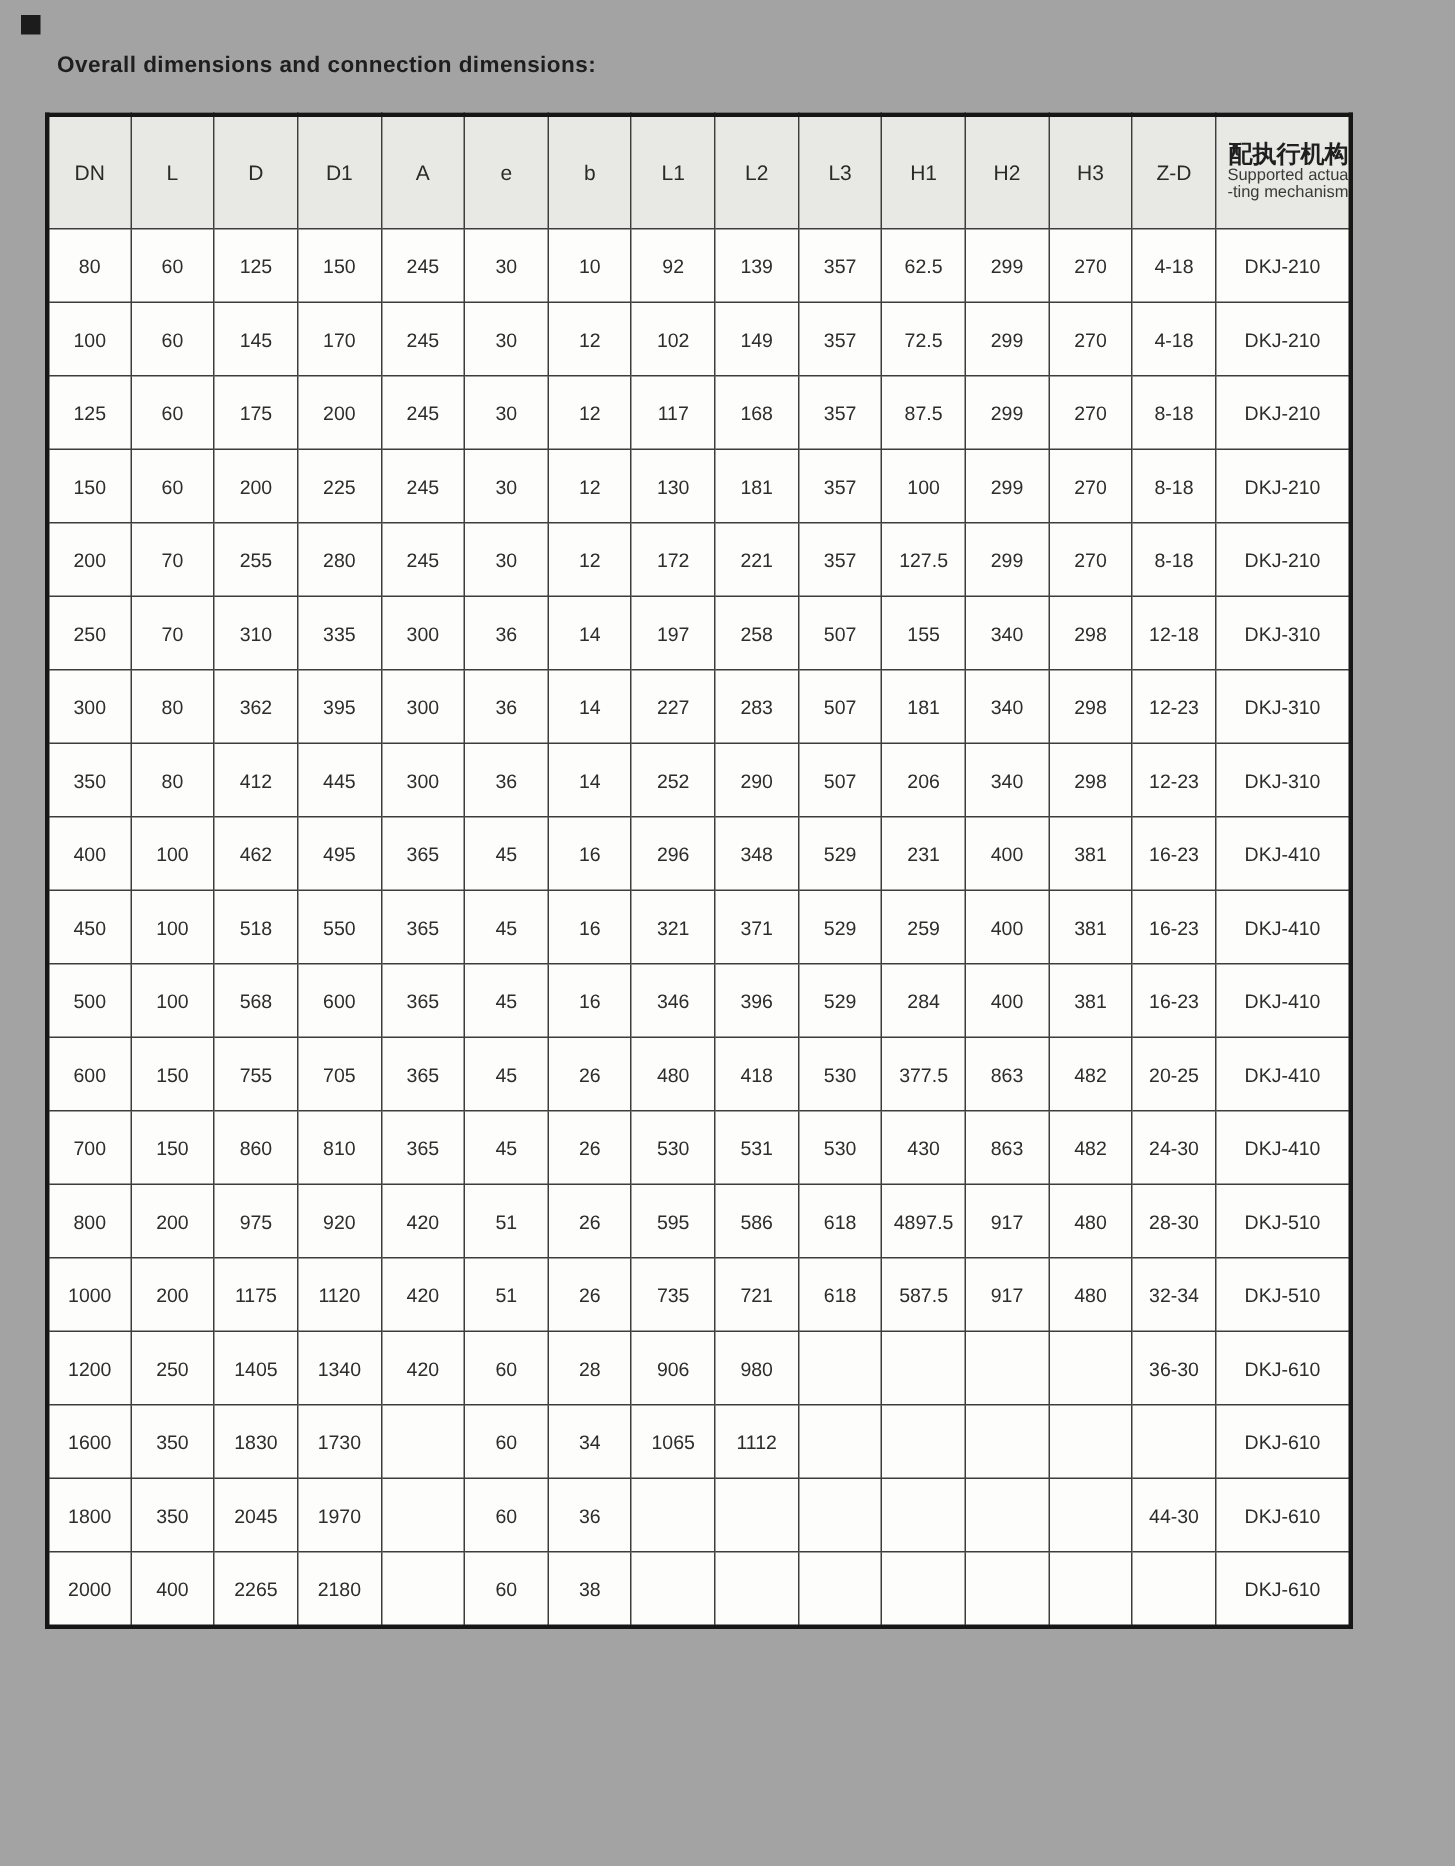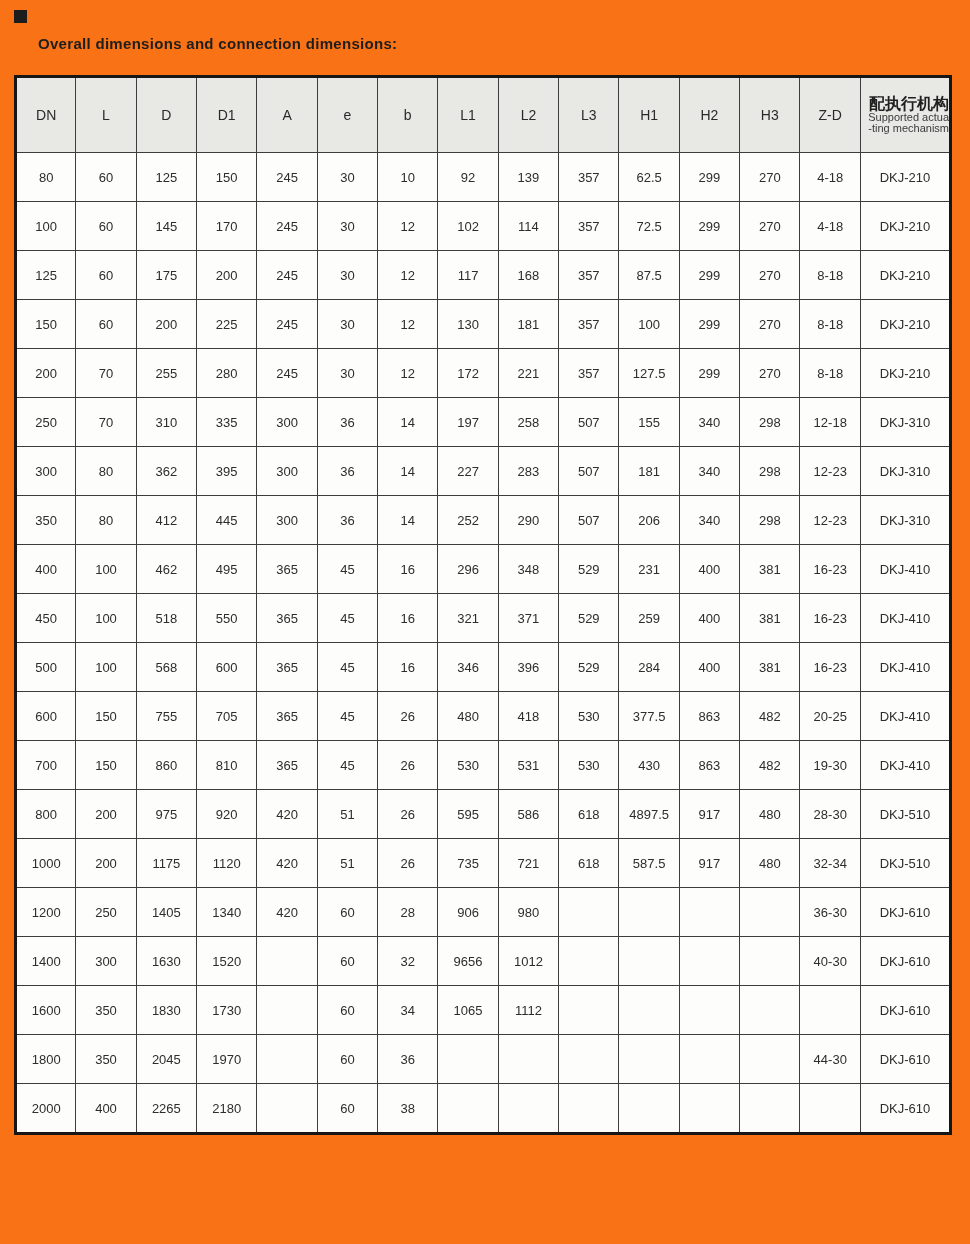--- a/index.html
+++ b/index.html
@@ -7,21 +7,21 @@
     padding: 0;
     background: #ffffff;
     width: 970px;
     height: 1244px;
     font-family: "Liberation Sans", "DejaVu Sans", sans-serif;
   }
   .page {
     position: relative;
     width: 970px;
     height: 1244px;
-    background: #f97316;
+    background: #a3a3a3;
     overflow: hidden;
   }
   .bullet {
     position: absolute;
     left: 14px;
     top: 10px;
     width: 13px;
     height: 13px;
     background: #1c1c1c;
   }
@@ -30,23 +30,23 @@
     left: 38px;
     top: 35px;
     margin: 0;
     font-size: 15px;
     font-weight: bold;
     color: #1e1e1e;
     letter-spacing: 0.3px;
   }
   table.dims {
     position: absolute;
-    left: 14px;
+    left: 30px;
     top: 75px;
-    width: 938px;
+    width: 872px;
     table-layout: fixed;
     border-collapse: collapse;
     border: 3px solid #161616;
     background: #fefefe;
   }
   table.dims th, table.dims td {
     border: 1px solid #3d3d3d;
     text-align: center;
     vertical-align: middle;
     padding: 0;
@@ -134,21 +134,21 @@
         </tr>
         <tr>
           <td>100</td>
           <td>60</td>
           <td>145</td>
           <td>170</td>
           <td>245</td>
           <td>30</td>
           <td>12</td>
           <td>102</td>
-          <td>114</td>
+          <td>149</td>
           <td>357</td>
           <td>72.5</td>
           <td>299</td>
           <td>270</td>
           <td>4-18</td>
           <td>DKJ-210</td>
         </tr>
         <tr>
           <td>125</td>
           <td>60</td>
@@ -326,21 +326,21 @@
           <td>810</td>
           <td>365</td>
           <td>45</td>
           <td>26</td>
           <td>530</td>
           <td>531</td>
           <td>530</td>
           <td>430</td>
           <td>863</td>
           <td>482</td>
-          <td>19-30</td>
+          <td>24-30</td>
           <td>DKJ-410</td>
         </tr>
         <tr>
           <td>800</td>
           <td>200</td>
           <td>975</td>
           <td>920</td>
           <td>420</td>
           <td>51</td>
           <td>26</td>
@@ -381,37 +381,20 @@
           <td>906</td>
           <td>980</td>
           <td></td>
           <td></td>
           <td></td>
           <td></td>
           <td>36-30</td>
           <td>DKJ-610</td>
         </tr>
         <tr>
-          <td>1400</td>
-          <td>300</td>
-          <td>1630</td>
-          <td>1520</td>
-          <td></td>
-          <td>60</td>
-          <td>32</td>
-          <td>9656</td>
-          <td>1012</td>
-          <td></td>
-          <td></td>
-          <td></td>
-          <td></td>
-          <td>40-30</td>
-          <td>DKJ-610</td>
-        </tr>
-        <tr>
           <td>1600</td>
           <td>350</td>
           <td>1830</td>
           <td>1730</td>
           <td></td>
           <td>60</td>
           <td>34</td>
           <td>1065</td>
           <td>1112</td>
           <td></td>

